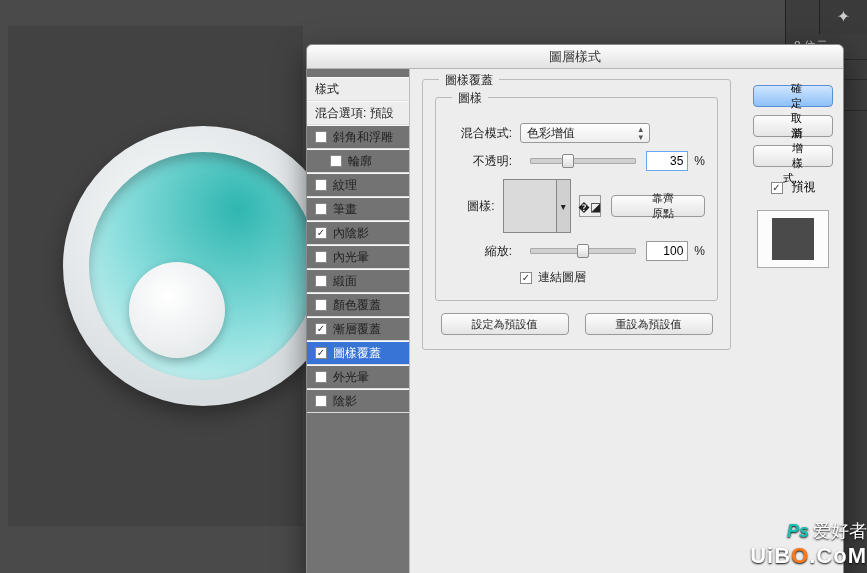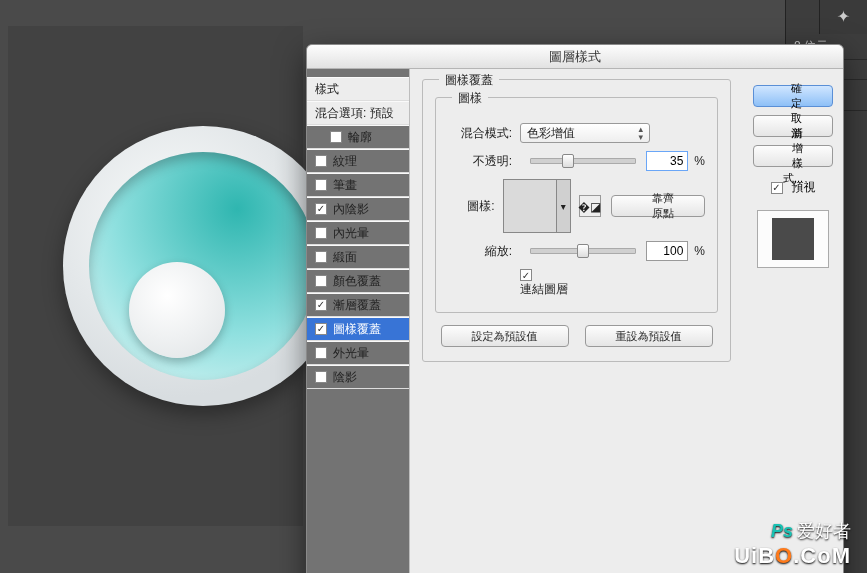--- a/index.html
+++ b/index.html
@@ -43,30 +43,30 @@
 .slider-track { flex: 1; max-width: 120px; height: 6px; background: #d0d0d0; border: 1px solid #aaa; border-radius: 1px; margin: 0 10px; position: relative; }
 .slider-thumb { position: absolute; top: -5px; width: 12px; height: 14px; background: linear-gradient(#fff,#ddd); border: 1px solid #888; border-radius: 2px; transform: translateX(-50%); }
 .num-input { width: 42px; height: 20px; border: 1px solid #6aa6f7; background: #fff; font-size: 12px; text-align: right; padding-right: 4px; }
 .num-input.plain { border: 1px solid #999; }
 .pct { margin-left: 6px; }
 .pattern-swatch { width: 54px; height: 54px; background: #dadada; border: 1px solid #888; }
 .pattern-arrow { width: 14px; height: 54px; background: #d0d0d0; border: 1px solid #888; border-left: none; display: flex; align-items: center; justify-content: center; font-size: 10px; }
 .mini-btn { width: 22px; height: 22px; border: 1px solid #999; background: #eee; margin-left: 8px; display: flex; align-items: center; justify-content: center; font-size: 12px; }
 .btn { height: 22px; padding: 0 30px; border: 1px solid #999; border-radius: 4px; background: linear-gradient(#fdfdfd,#e5e5e5); font-size: 11px; display: inline-flex; align-items: center; cursor: default; text-align: right; }
 .btn-row { display: flex; gap: 16px; justify-content: center; margin-top: 4px; }
-.chk-inline { display: flex; margin-left: 72px; flex-direction: column; }
+.chk-inline { display: flex; align-items: center; margin-left: 72px; }
 .chk-inline .chk { margin-right: 6px; }
 
 .right-col { width: 100px; padding: 16px 10px; display: flex; flex-direction: column; align-items: stretch; gap: 8px; }
 .btn.primary { background: linear-gradient(#d0e6ff,#8ec0f7); border-color: #5a8fd6; }
 .preview-chk { display: flex; align-items: center; justify-content: center; gap: 3px; font-size: 12px; margin-top: 4px; }
 .preview-swatch { width: 72px; height: 58px; background: #fcfcfc; border: 1px solid #aaa; margin: 6px auto 0; display: flex; align-items: center; justify-content: center; }
 .preview-inner { width: 42px; height: 42px; background: #4a4a4a; }
 
-.watermark { position: absolute; right: 16px; bottom: 4px; display: flex; align-items: center; gap: 6px; color: #fff; font-size: 14px; text-shadow: 0 1px 2px #000; }
+.watermark { position: absolute; right: 0; bottom: 4px; display: flex; align-items: center; gap: 6px; color: #fff; font-size: 14px; text-shadow: 0 1px 2px #000; }
 .watermark .ps { color: #19c1b3; font-weight: bold; font-style: italic; font-size: 18px; }
 .watermark .han { font-family: cursive; font-size: 18px; }
 .watermark .url { font-size: 22px; font-weight: bold; letter-spacing: 1px; }
 .watermark .url .o { color: #ff7a1a; }
 </style>
 </head>
 <body>
 
 <div class="canvas-area">
   <div class="artboard">
@@ -92,20 +92,24 @@
     <div>H:</div>
   </div>
 </div>
 
 <div class="dialog">
   <div class="dialog-titlebar">圖層樣式</div>
   <div class="dialog-body">
     <div class="style-list">
       <div class="style-item header noindent">樣式</div>
       <div class="style-item header noindent">混合選項: 預設</div>
+      <div class="style-item indent">
+          <span class="chk off"></span>
+          <span>斜角和浮雕</span>
+        </div>
       <div class="style-item" style="padding-left:23px">
           <span class="chk off"></span>
           <span>輪廓</span>
         </div>
       <div class="style-item" style="">
           <span class="chk off"></span>
           <span>紋理</span>
         </div>
       <div class="style-item indent">
           <span class="chk off"></span>

